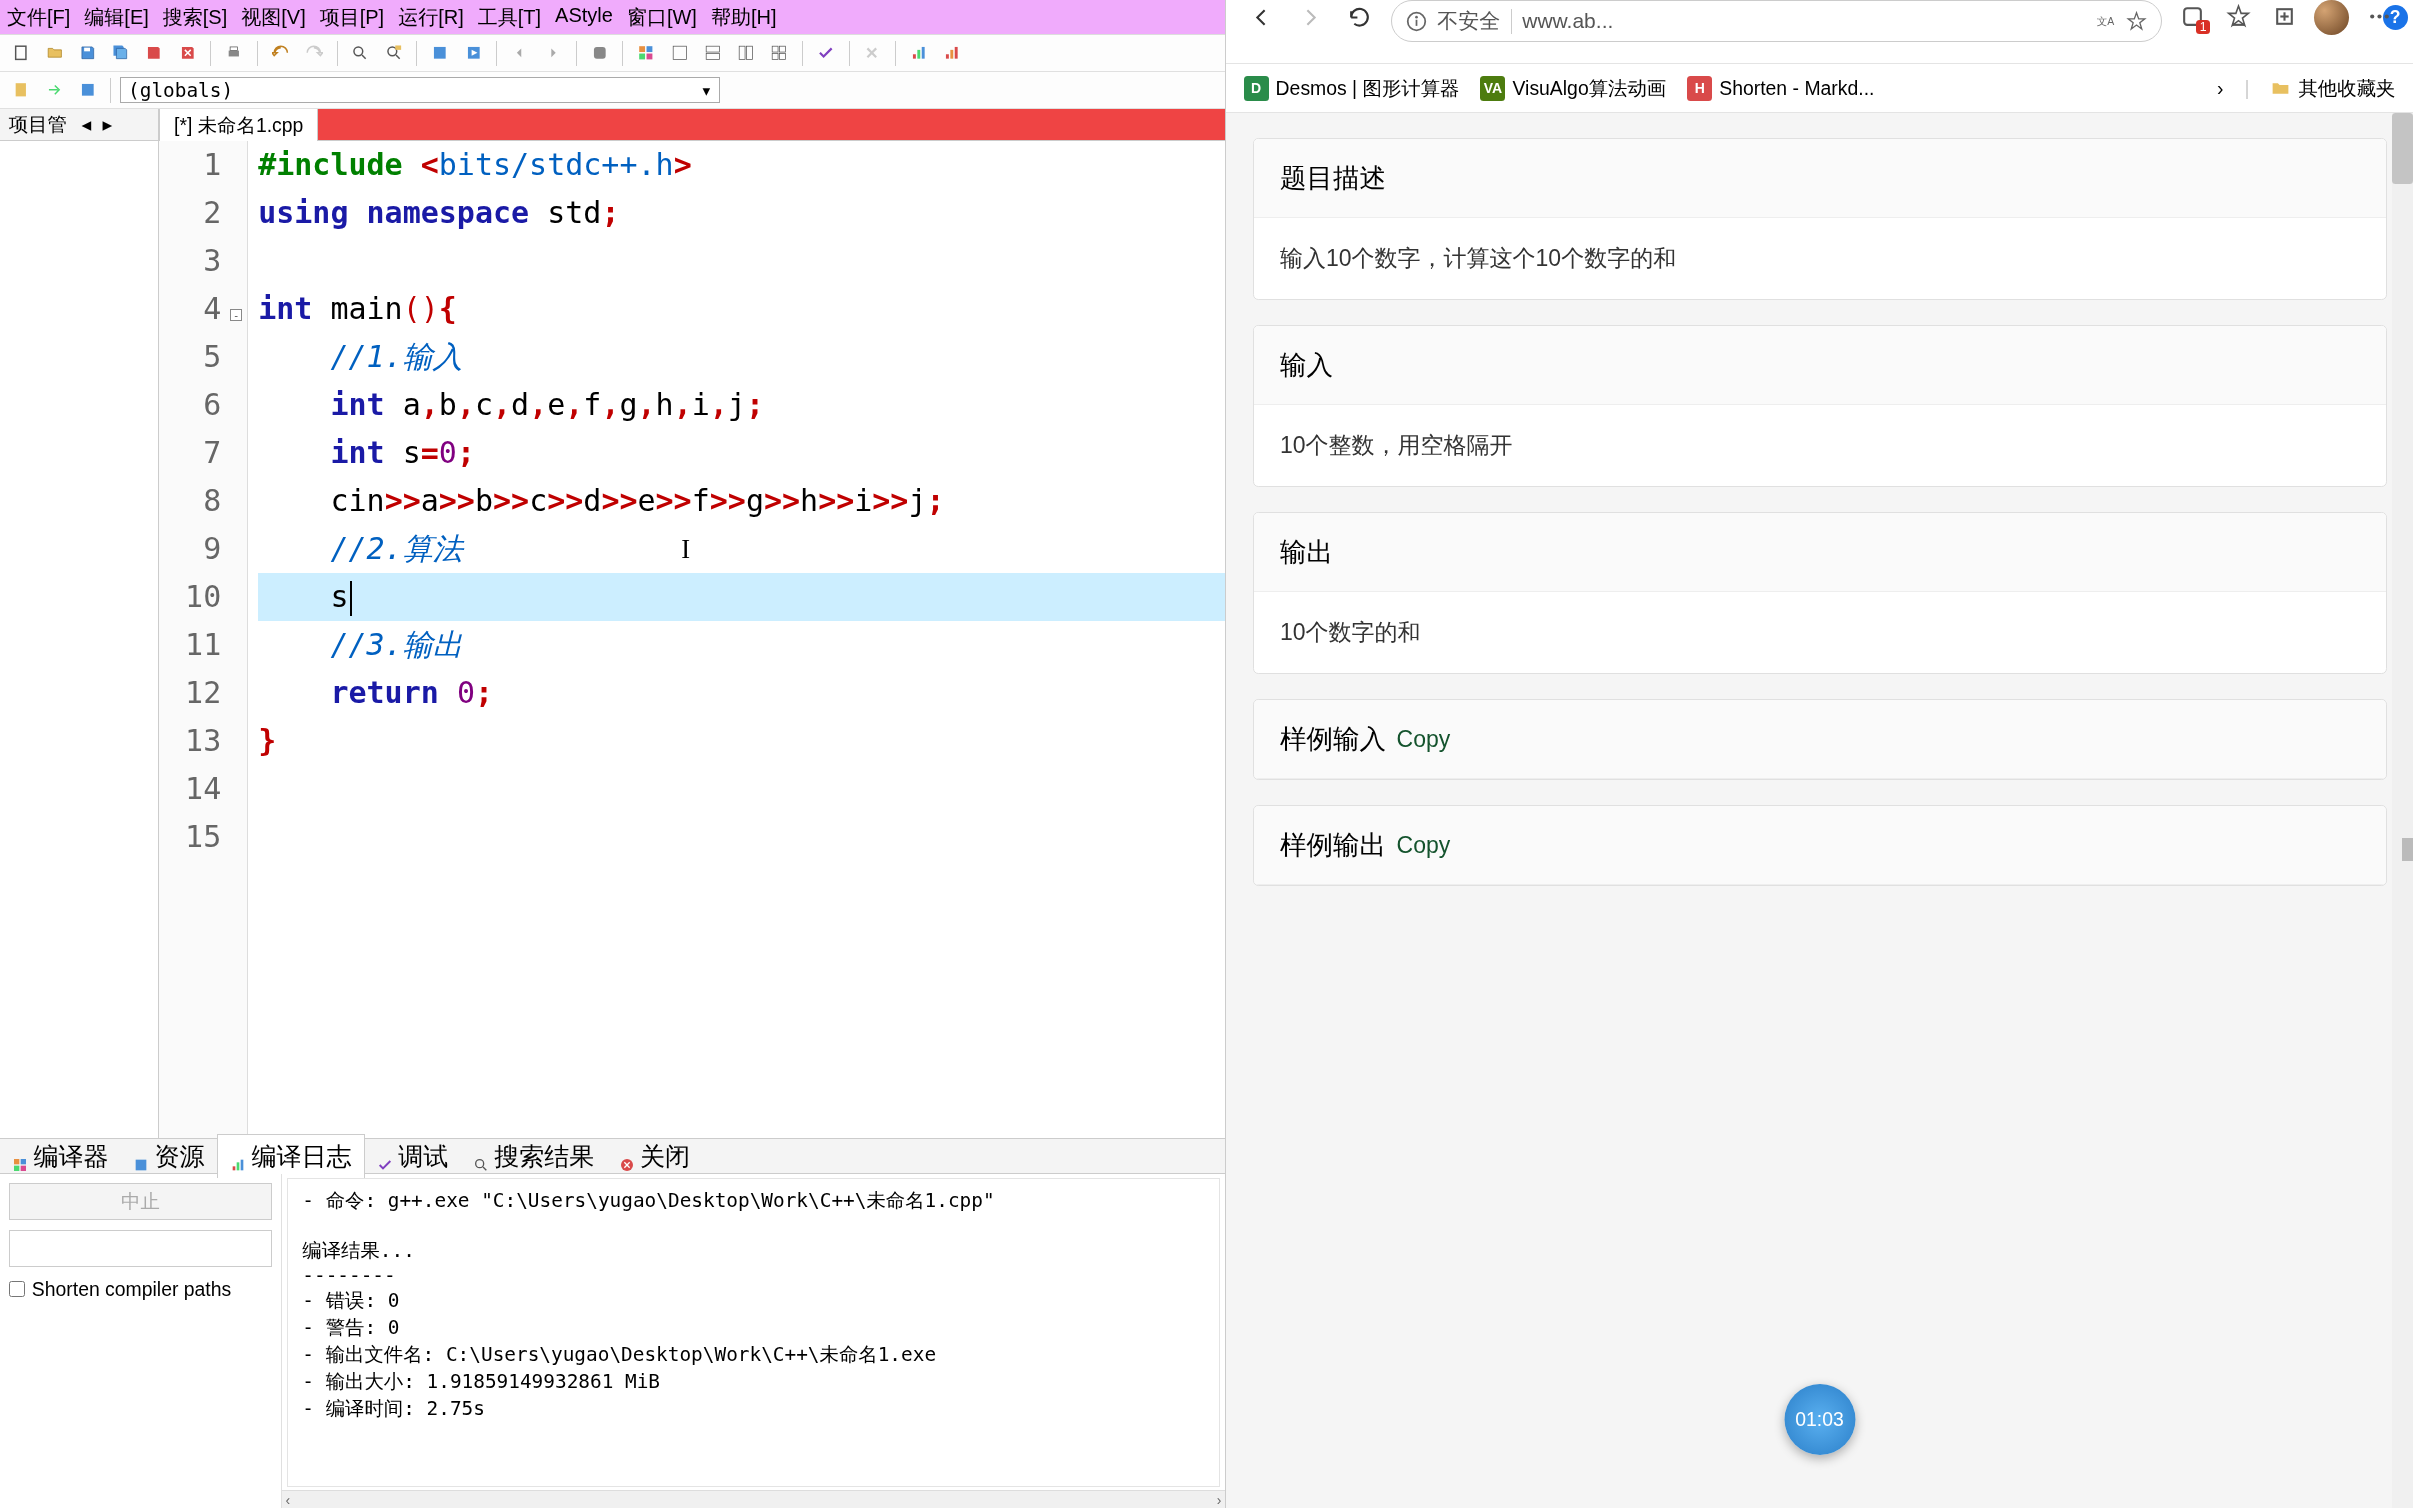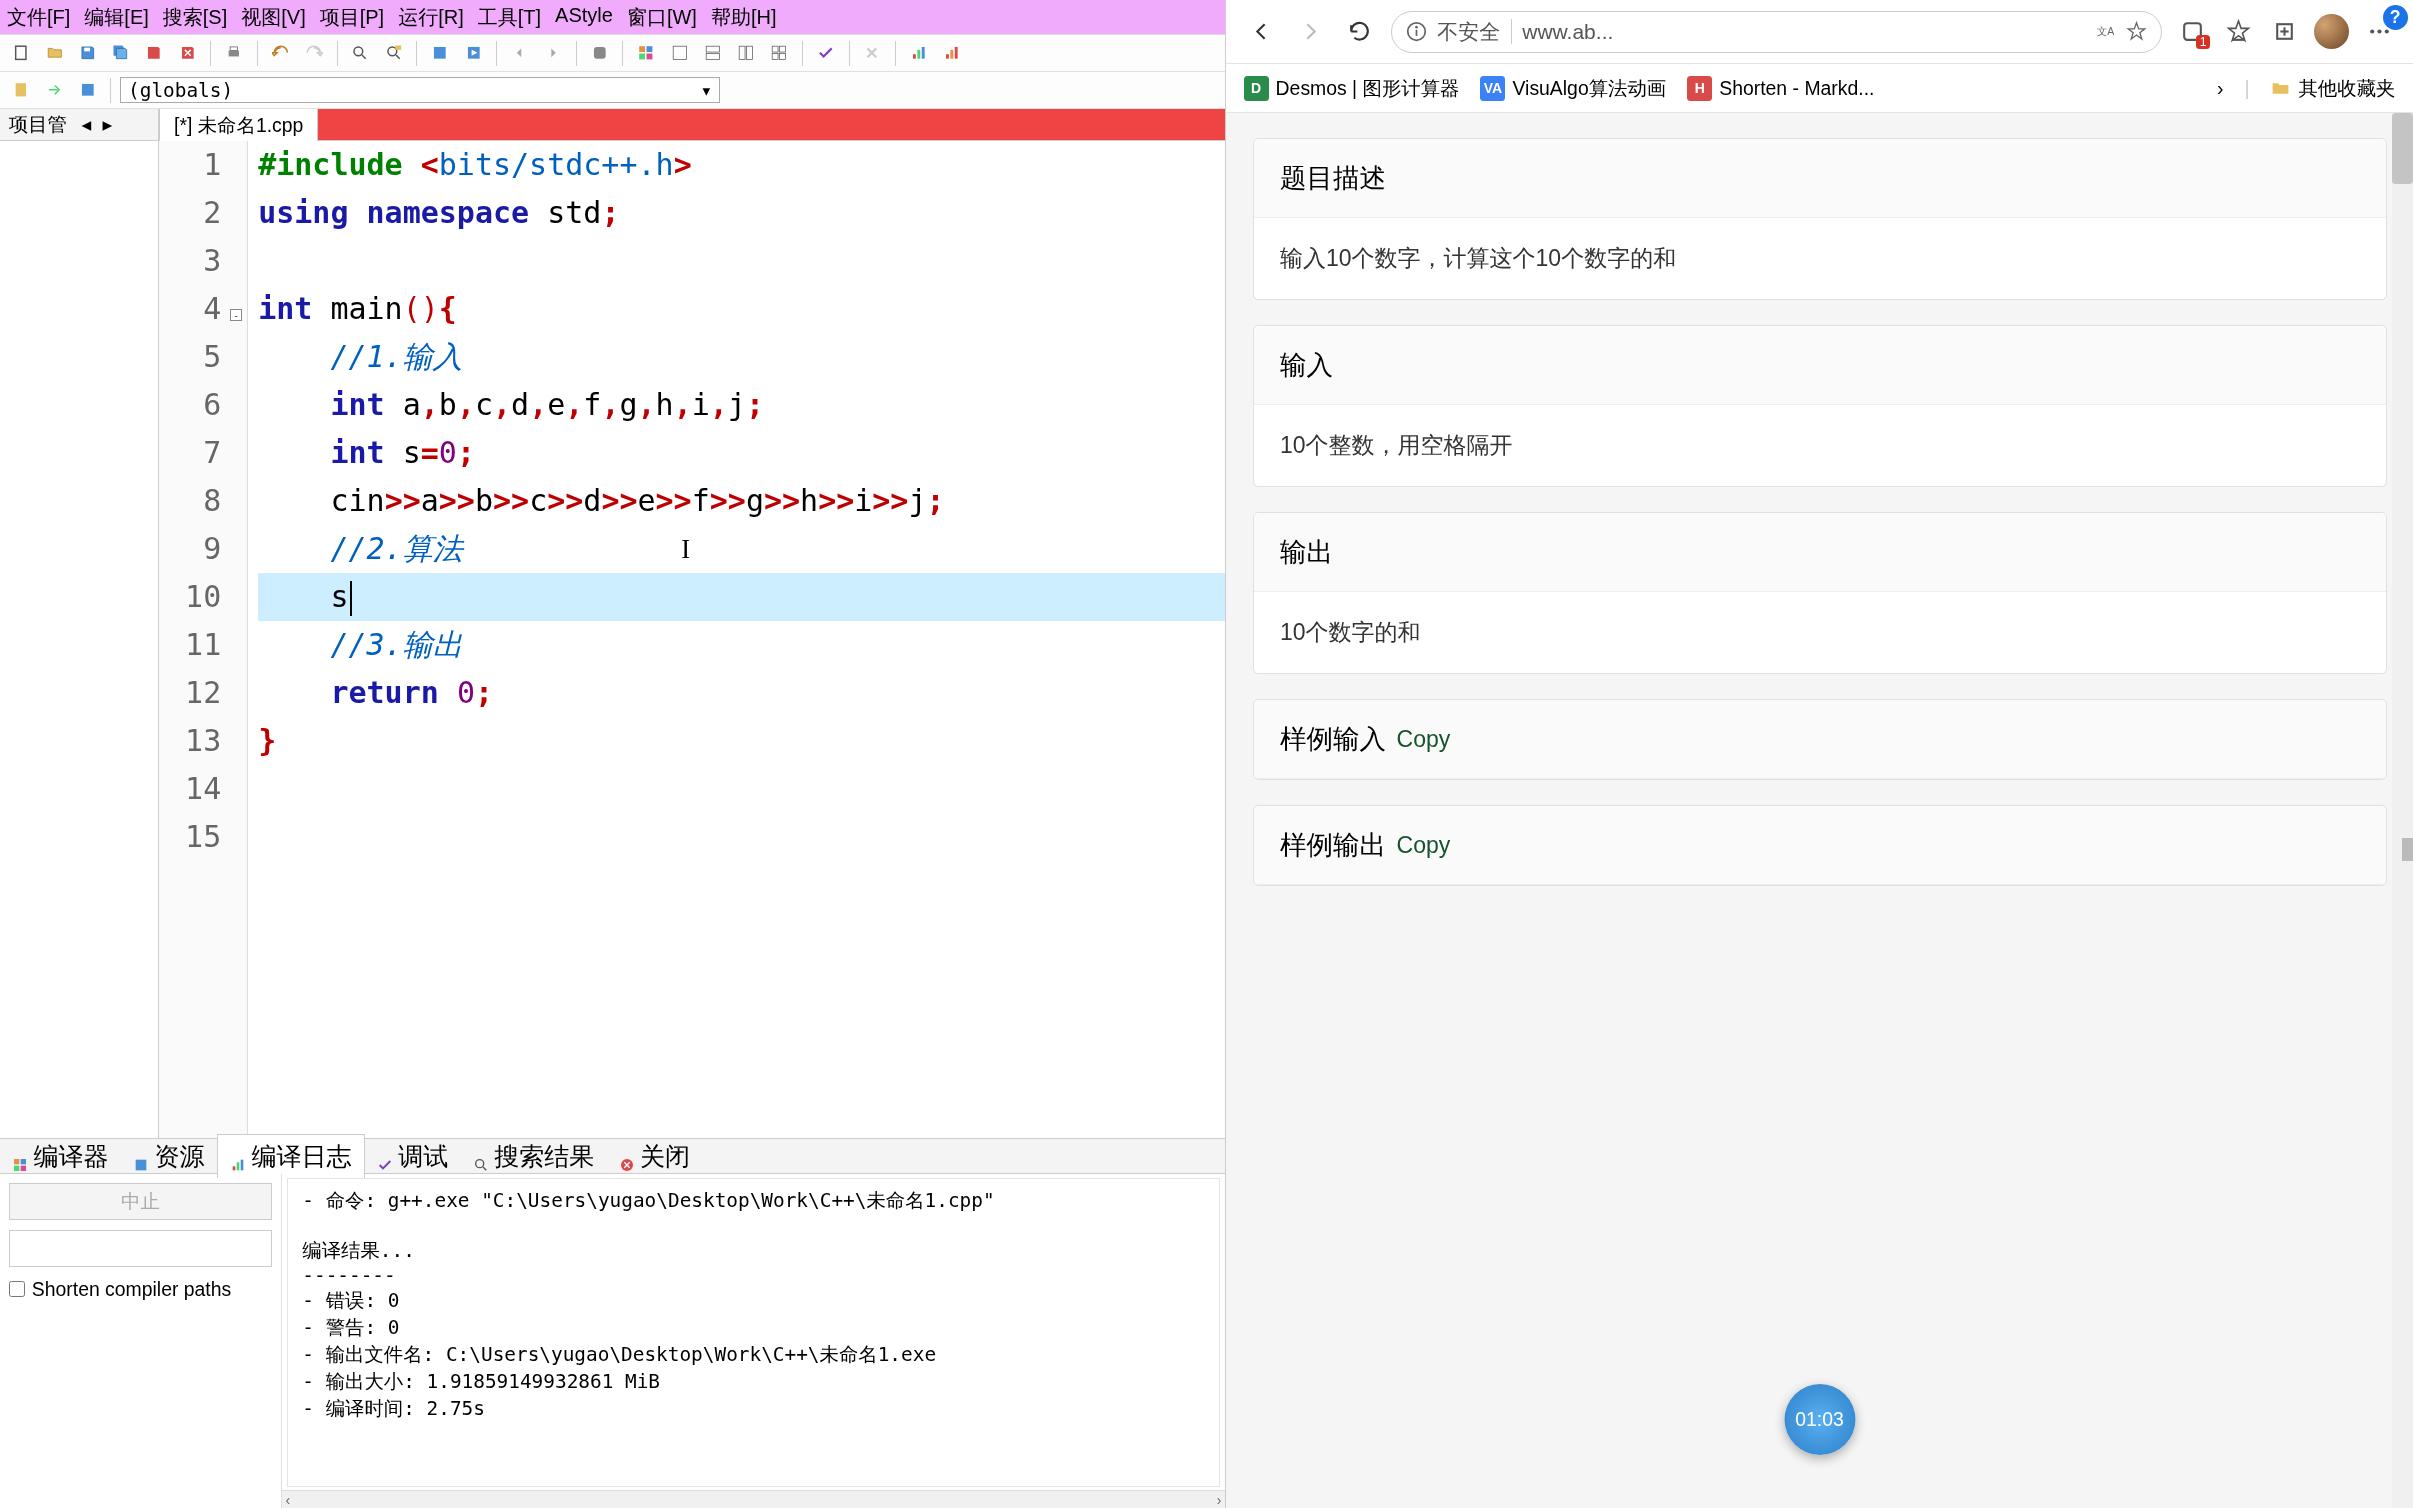--- a/index.html
+++ b/index.html
@@ -58,21 +58,21 @@
 .bottom-content { flex: 1; display: flex; }
 .bottom-left-col { width: 282px; border-right: 0.9px solid #e0e0e0; padding: 8.8px; display: flex; flex-direction: column; gap: 10.6px; }
 .btn-stop { height: 37px; background: #f4f4f4; border: 0.9px solid #ccc; color: #aaa; display: flex; align-items: center; justify-content: center; font-size: 19.4px; }
 .progress-empty { height: 37px; border: 0.9px solid #ccc; background: #fff; }
 .chk { display: flex; align-items: center; gap: 7px; font-size: 19.4px; }
 .chk input { width: 16px; height: 16px; }
 .bottom-log { flex: 1; font-family: Consolas, monospace; font-size: 19.4px; padding: 8.8px 14px; white-space: pre-wrap; overflow: auto; border: 0.9px solid #e4e4e4; margin: 3.5px 5.3px; position: relative; }
 .bottom-scroll { height: 17.6px; background: #f0f0f0; border-top: 0.9px solid #ddd; display: flex; align-items: center; justify-content: space-between; padding: 0 3.5px; font-size: 14px; color: #666; }
 
 
-.browser-toolbar { height: 64px; display: flex; align-items: center; gap: 14px; padding: 0 17.6px; border-bottom: 0.9px solid #e4e4e4; }
+.browser-toolbar { height: 64px; display: flex; gap: 14px; padding: 0 17.6px; border-bottom: 0.9px solid #e4e4e4; }
 .nav-btn { width: 35px; height: 35px; display: flex; align-items: center; justify-content: center; border-radius: 3.5px; }
 .addr-bar { flex: 1; display: flex; align-items: center; gap: 10.6px; height: 42px; border: 0.9px solid #ccc; border-radius: 21px; padding: 0 14px; font-size: 21px; }
 .addr-icon { width: 21px; height: 21px; color: #666; flex-shrink: 0; }
 .addr-text { color: #555; }
 .addr-sep { width: 0.9px; height: 25px; background: #ccc; }
 .toolbar-icon { width: 32px; height: 32px; display: flex; align-items: center; justify-content: center; color: #555; position: relative; }
 .badge-red { position: absolute; bottom: -1.8px; right: -1.8px; background: #d93025; color: #fff; font-size: 12.3px; border-radius: 3.5px; padding: 0 3.5px; }
 .avatar { width: 35px; height: 35px; border-radius: 50%; background: radial-gradient(circle at 30% 30%, #d4a373, #6b4423); }
 
 .bookmarks { height: 49px; display: flex; align-items: center; gap: 21px; padding: 0 17.6px; border-bottom: 0.9px solid #e4e4e4; font-size: 19.4px; }
@@ -491,21 +491,21 @@
           </svg>
         </div>
     </div>
 
     <div class="bookmarks">
       <div class="bm-item">
           <div class="bm-icon" style="background:#2a8c4a">D</div>
           <span>Desmos | 图形计算器</span>
         </div>
       <div class="bm-item">
-          <div class="bm-icon" style="background:#3b82f6">VA</div>
+          <div class="bm-icon" style="background:#4d7c0f">VA</div>
           <span>VisuAlgo算法动画</span>
         </div>
       <div class="bm-item">
           <div class="bm-icon" style="background:#d94a4a">H</div>
           <span>Shorten - Markd...</span>
         </div>
       <div class="bm-spacer"></div>
       <div>›</div>
       <span style="color:#ccc">|</span>
       <div class="bm-folder">

